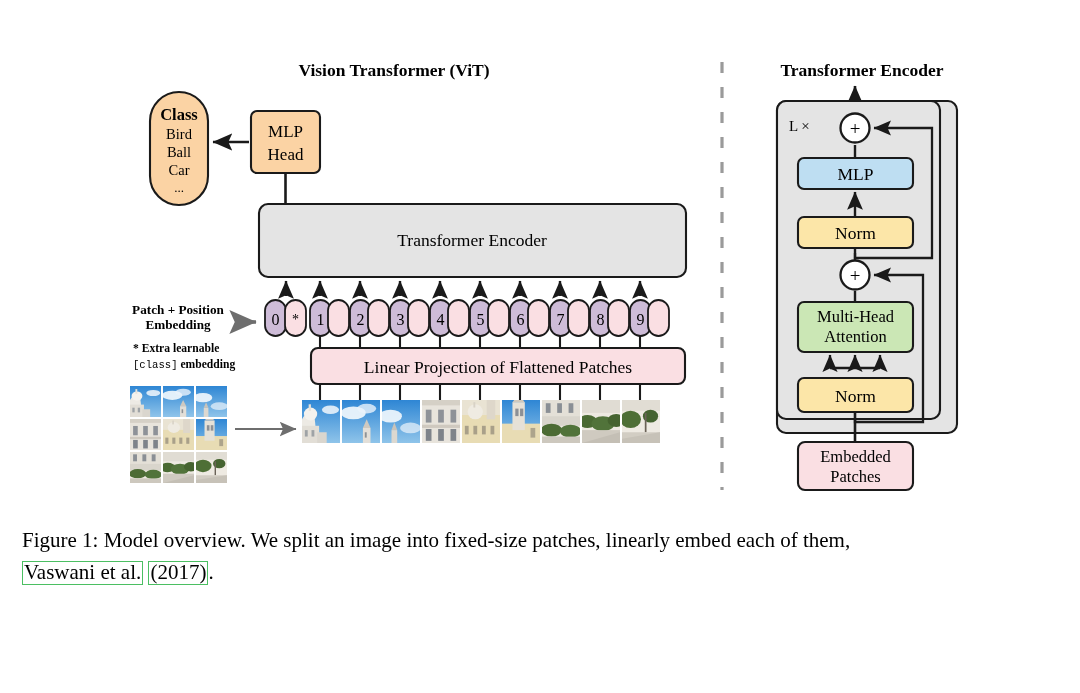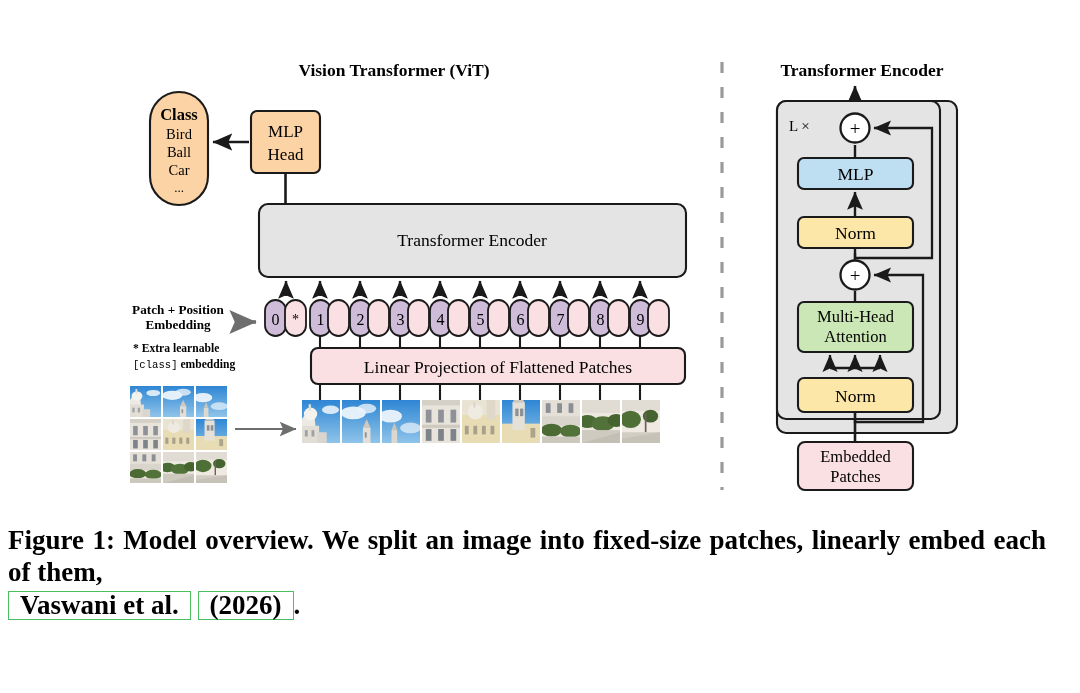--- a/index.html
+++ b/index.html
@@ -16,34 +16,33 @@
   #figure {
     position: absolute;
     left: 0; top: 0;
     width: 1080px; height: 520px;
   }
   svg#diagram { position: absolute; left: 0; top: 0; }
 
   
   #caption {
     position: absolute;
-    left: 8px; top: 524px;
+    left: 22px; top: 524px;
     width: 1038px;
     font-family: "Liberation Serif", "DejaVu Serif", serif;
-    font-size: 27px;
+    font-size: 21px;
     line-height: 32.4px;
     text-align: justify;
     text-justify: inter-word;
     color: #000;
-    font-weight: bold;
   }
   #caption .lastline { text-align: left; }
   .cite {
     border: 1px solid #4bbf62;
-    padding: 0 11px;
+    padding: 0 1px;
     display: inline-block;
     line-height: 1.02;
   }
   
   .t   { font-family: "Liberation Serif", "DejaVu Serif", serif; fill: #000; }
   .tb  { font-family: "Liberation Serif", "DejaVu Serif", serif; font-weight: bold; fill: #000; }
   .mono{ font-family: "Liberation Mono", "DejaVu Sans Mono", monospace; fill: #000; }
   .ctr { text-anchor: middle; }
 </style>
 </head>
@@ -396,14 +395,14 @@
         <rect x="798" y="442" width="115" height="48" rx="7" ry="7" fill="#FADFE3" stroke="#1A1A1A" stroke-width="2.1"></rect>
         <text class="t ctr" x="855.5" y="462" font-size="16.5">Embedded</text>
         <text class="t ctr" x="855.5" y="482" font-size="16.5">Patches</text>
       </g>
     </g>
   </svg>
 </div>
 
 <div id="caption">
   <div>Figure 1: Model overview. We split an image into fixed-size patches, linearly embed each of them,</div>
-  <div class="lastline"><span class="cite">Vaswani et al.</span><span> </span><span class="cite">(2026)</span><span>.</span></div>
+  <div class="lastline"><span class="cite">Vaswani et al.</span><span> </span><span class="cite">(2017)</span><span>.</span></div>
 </div>
 
 </body></html>

